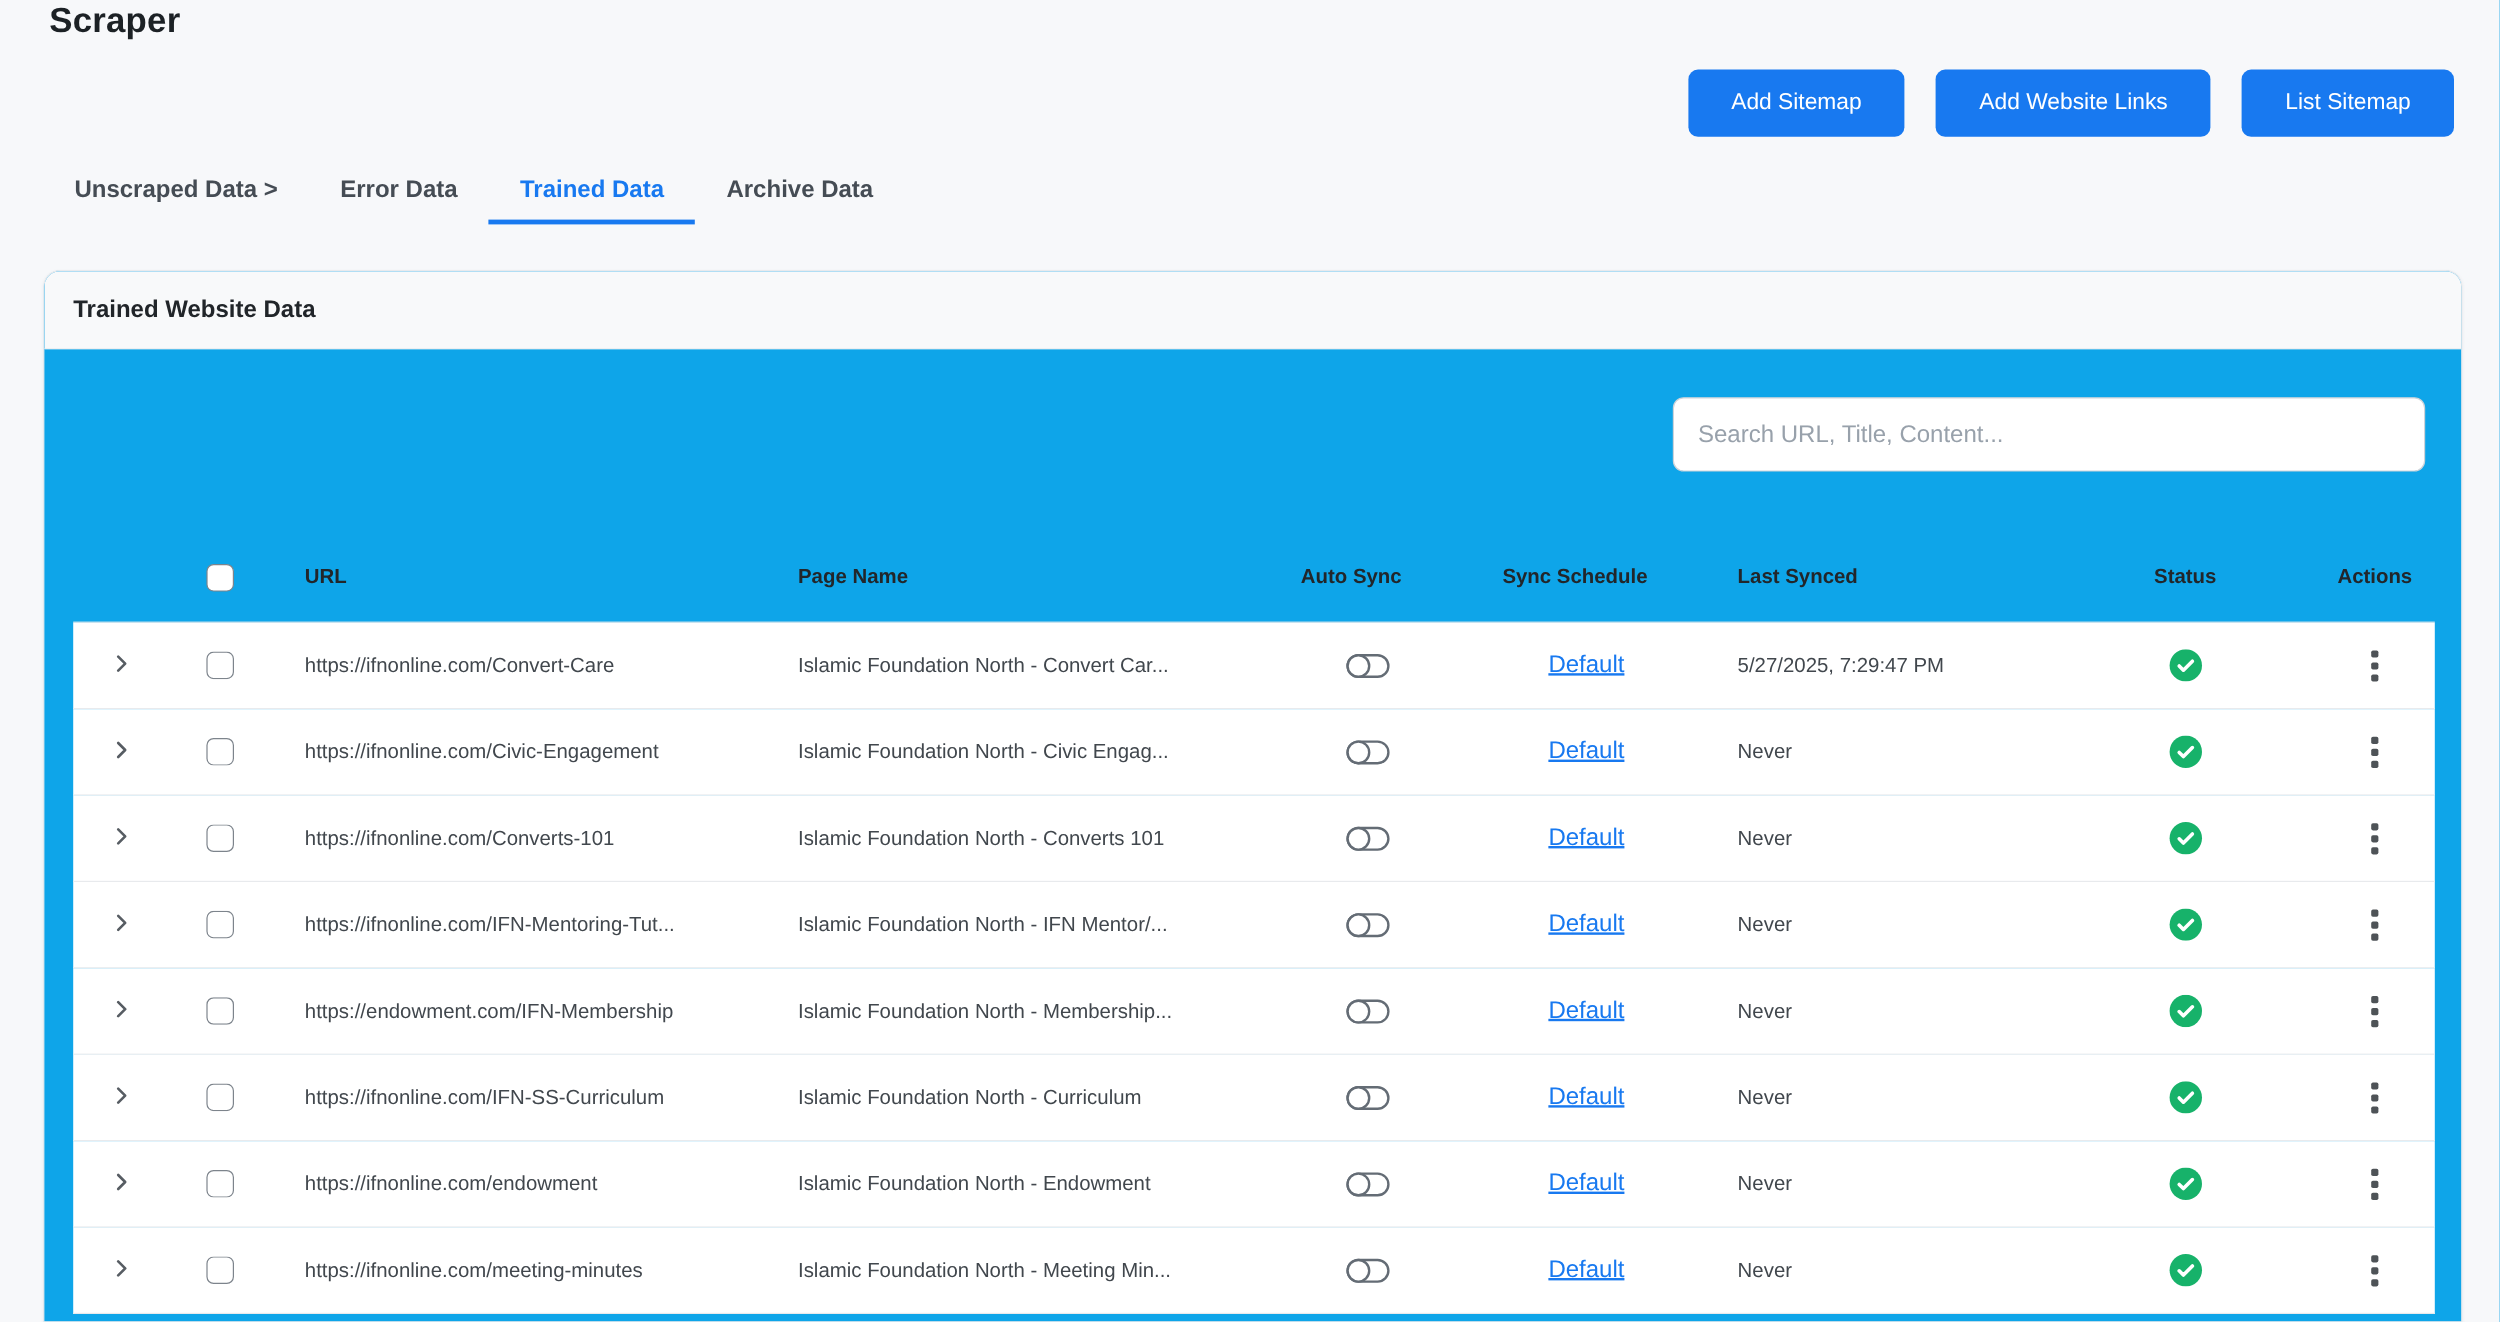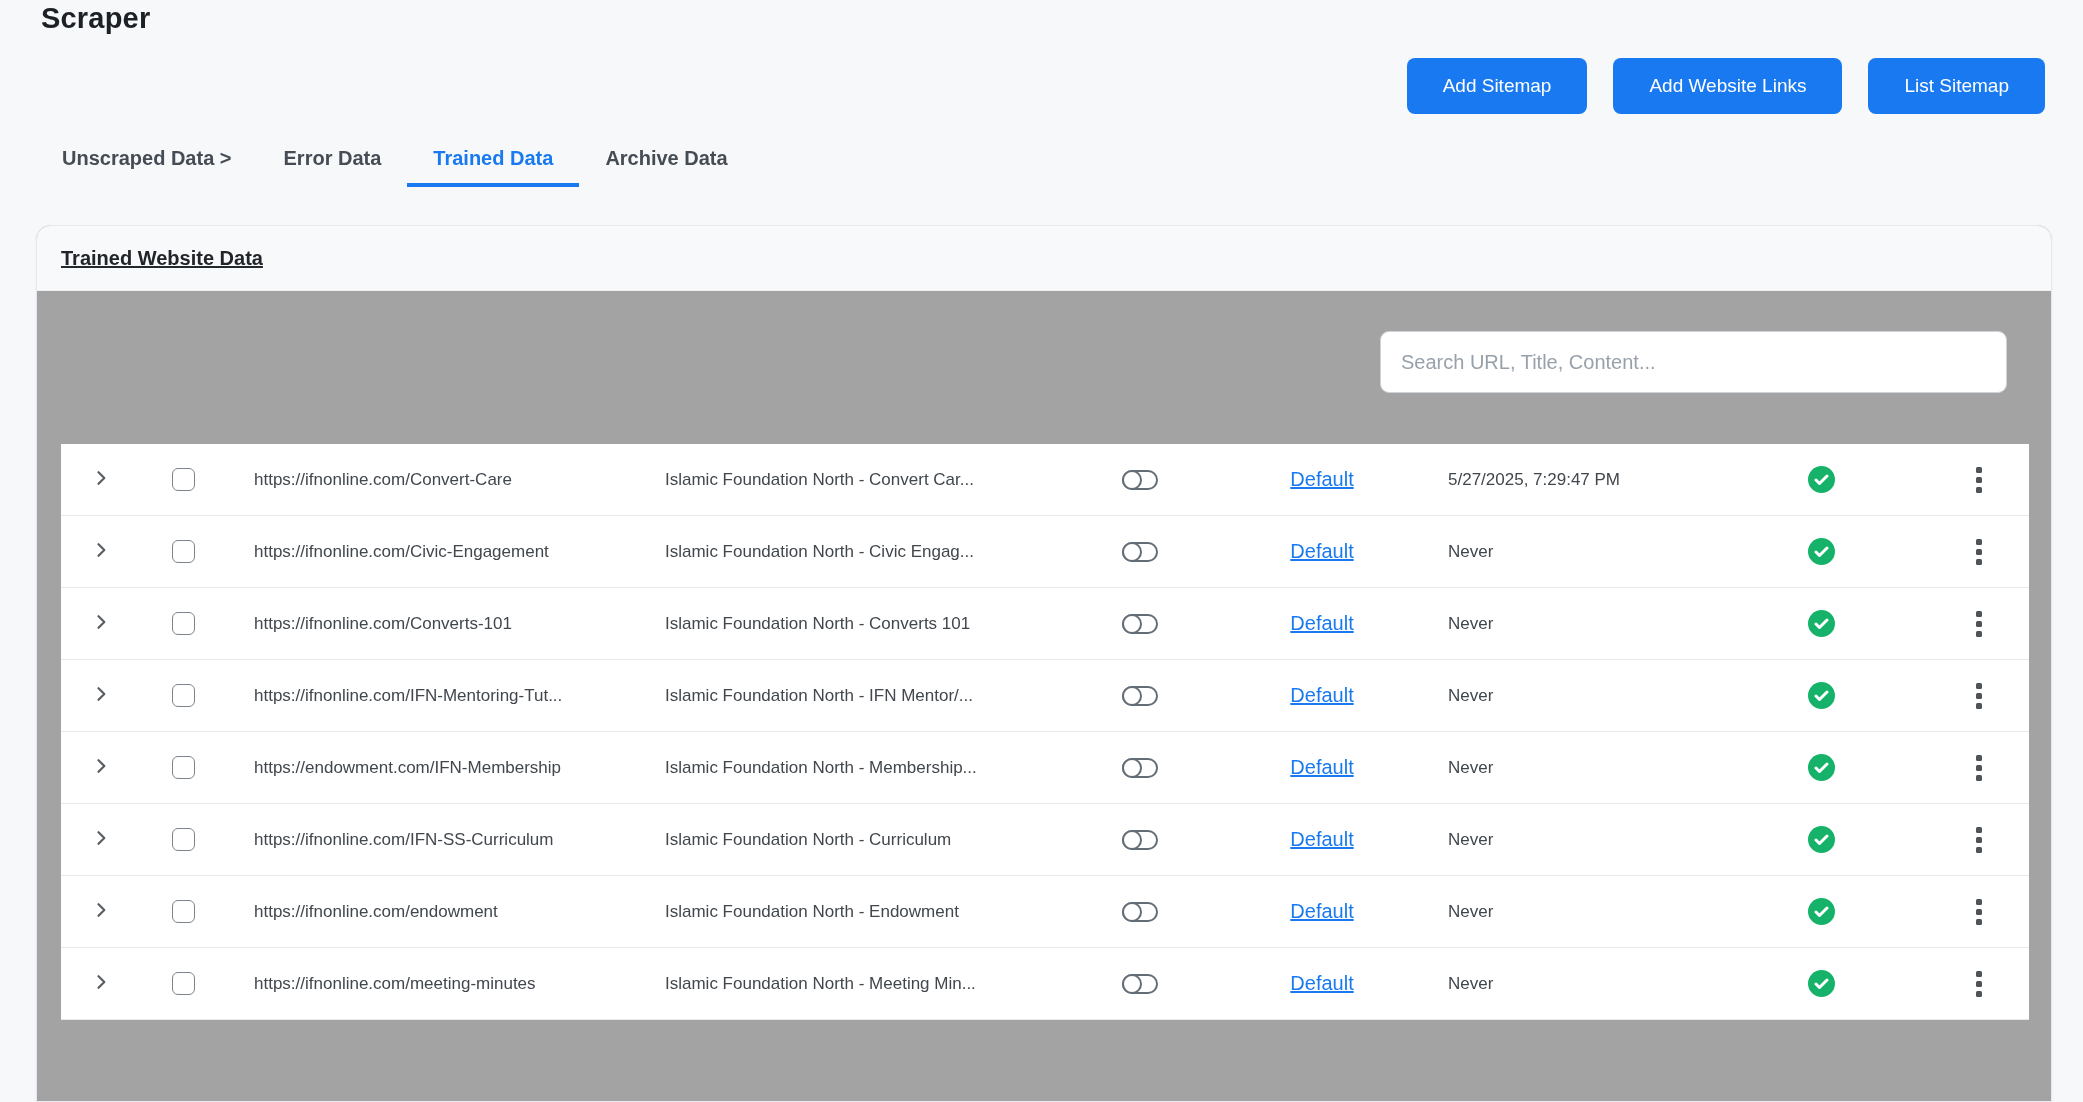--- a/index.html
+++ b/index.html
@@ -33,36 +33,35 @@
   .tab {
     padding:14px 26px 13px;
     font-size:20px; font-weight:700; color:#454c54;
     border-bottom:4px solid transparent;
     cursor:pointer; white-space:nowrap;
   }
   .tab.active { color:#1879f0; border-bottom-color:#1879f0; }
   .card {
     position:absolute; left:36px; top:225px;
     width:2016px; height:877px;
-    background:#a3a3a3;
+    background:#0ea5e9;
     border:1px solid #e8eaed;
     border-radius:14px 14px 0 0;
     box-shadow:0 1px 3px rgba(30,40,50,.05);
     overflow:hidden;
-    text-decoration:underline;
   }
   .card-header {
     height:65px; background:#f8f9fa;
     border-bottom:1px solid #edeff1;
     display:flex; align-items:center;
     padding:0 24px;
   }
   .card-title { font-size:20px; font-weight:700; color:#212529; }
   .search-input {
-    position:absolute; top:105px; right:44px;
+    position:absolute; top:105px; right:30px;
     width:627px; height:62px;
     border:1px solid #cdd3d9; border-radius:9px;
     font-size:20px; font-family:inherit; color:#3b4146;
     padding:0 20px; background:#fff; outline:none;
   }
   .search-input::placeholder { color:#98a1ab; }
   .data-table {
     position:absolute; left:24px; top:218px; width:1968px;
   }
   .trow {
@@ -124,20 +123,33 @@
 </div>
 
 <div class="card">
   <div class="card-header">
     <div class="card-title">Trained Website Data</div>
   </div>
 
   <input class="search-input" type="text" placeholder="Search URL, Title, Content..." style="">
 
   <div class="data-table">
+    <div class="trow thead-row">
+      <div class="th"></div>
+      <div class="th">
+        <span class="checkbox"></span>
+      </div>
+      <div class="th pad">URL</div>
+      <div class="th">Page Name</div>
+      <div class="th pad">Auto Sync</div>
+      <div class="th pad">Sync Schedule</div>
+      <div class="th pad">Last Synced</div>
+      <div class="th center">Status</div>
+      <div class="th center c-actions">Actions</div>
+    </div>
 
     <div>
   <div class="trow body-row">
     <div class="cell">
       <button class="expand-btn">
         <span>
           <svg width="20" height="20" viewBox="0 0 24 24" fill="none" stroke="#575d63" stroke-width="2.6" stroke-linecap="round" stroke-linejoin="round">
                   <polyline points="9 5 16 12 9 19"></polyline>
                 </svg>
         </span>

